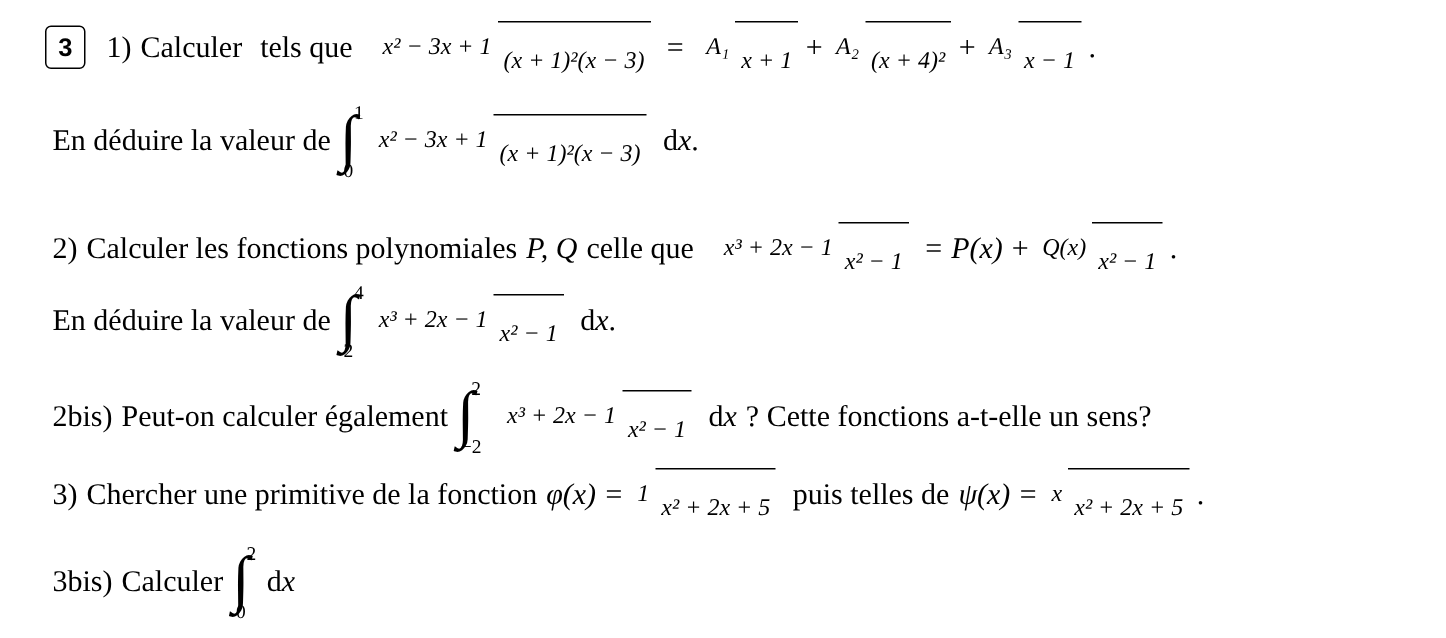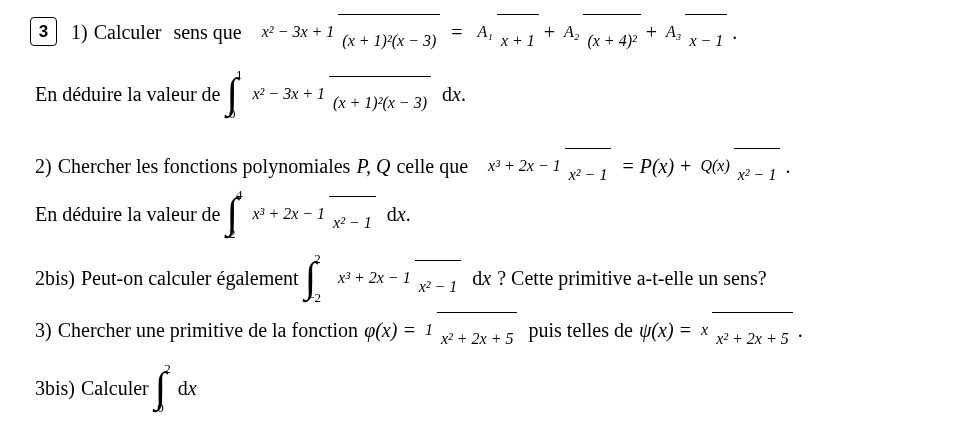--- a/index.html
+++ b/index.html
@@ -96,21 +96,21 @@
 
 <div class="page">
 
   <div class="mathline l" style="left:30px; top:14px;">
     <span class="exnum">3</span>
     <span>1)</span>
     <span class="sp"></span>
     <span>Calculer</span>
     <span class="sp"></span>
     <span class="sp"></span>
-    <span>sens que</span>
+    <span>tels que</span>
     <span class="sp2"></span>
 
     <span class="frac">
       <span class="num it">x² − 3x + 1</span>
       <span class="den it">(x + 1)²(x − 3)</span>
     </span>
     <span class="sp"></span>
     <span>=</span>
     <span class="sp"></span>
     <span class="frac">
@@ -144,21 +144,21 @@
       <span class="den it">(x + 1)²(x − 3)</span>
     </span>
     <span class="sp"></span>
     <span>d<span class="it">x</span></span>
     <span>.</span>
   </div>
 
   <div class="mathline l" style="left:35px; top:148px;">
     <span>2)</span>
     <span class="sp"></span>
-    <span>Chercher les fonctions polynomiales</span>
+    <span>Calculer les fonctions polynomiales</span>
     <span class="sp"></span>
     <span class="it">P, Q</span>
     <span class="sp"></span>
     <span>celle que</span>
     <span class="sp2"></span>
     <span class="frac">
       <span class="num it">x³ + 2x − 1</span>
       <span class="den it">x² − 1</span>
     </span>
     <span class="sp"></span>
@@ -203,21 +203,21 @@
         <span class="lo">−2</span>
       </span>
     </span>
     <span class="frac">
       <span class="num it">x³ + 2x − 1</span>
       <span class="den it">x² − 1</span>
     </span>
     <span class="sp"></span>
     <span>d<span class="it">x</span></span>
     <span class="sp"></span>
-    <span>? Cette primitive a-t-elle un sens?</span>
+    <span>? Cette fonctions a-t-elle un sens?</span>
   </div>
 
   <div class="mathline l" style="left:35px; top:312px;">
     <span>3)</span>
     <span class="sp"></span>
     <span>Chercher une primitive de la fonction</span>
     <span class="sp"></span>
     <span class="it">φ(x) =</span>
     <span class="frac">
       <span class="num it">1</span>

